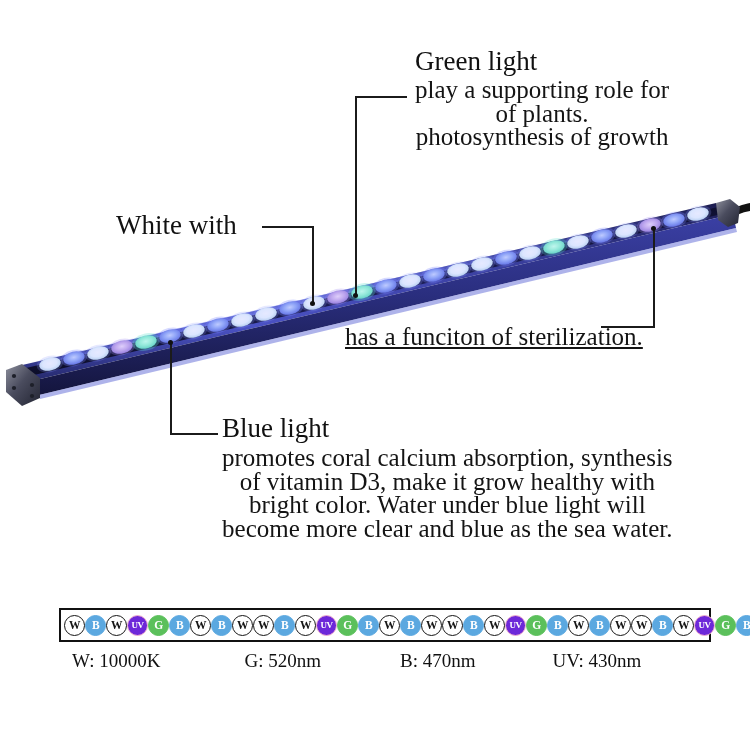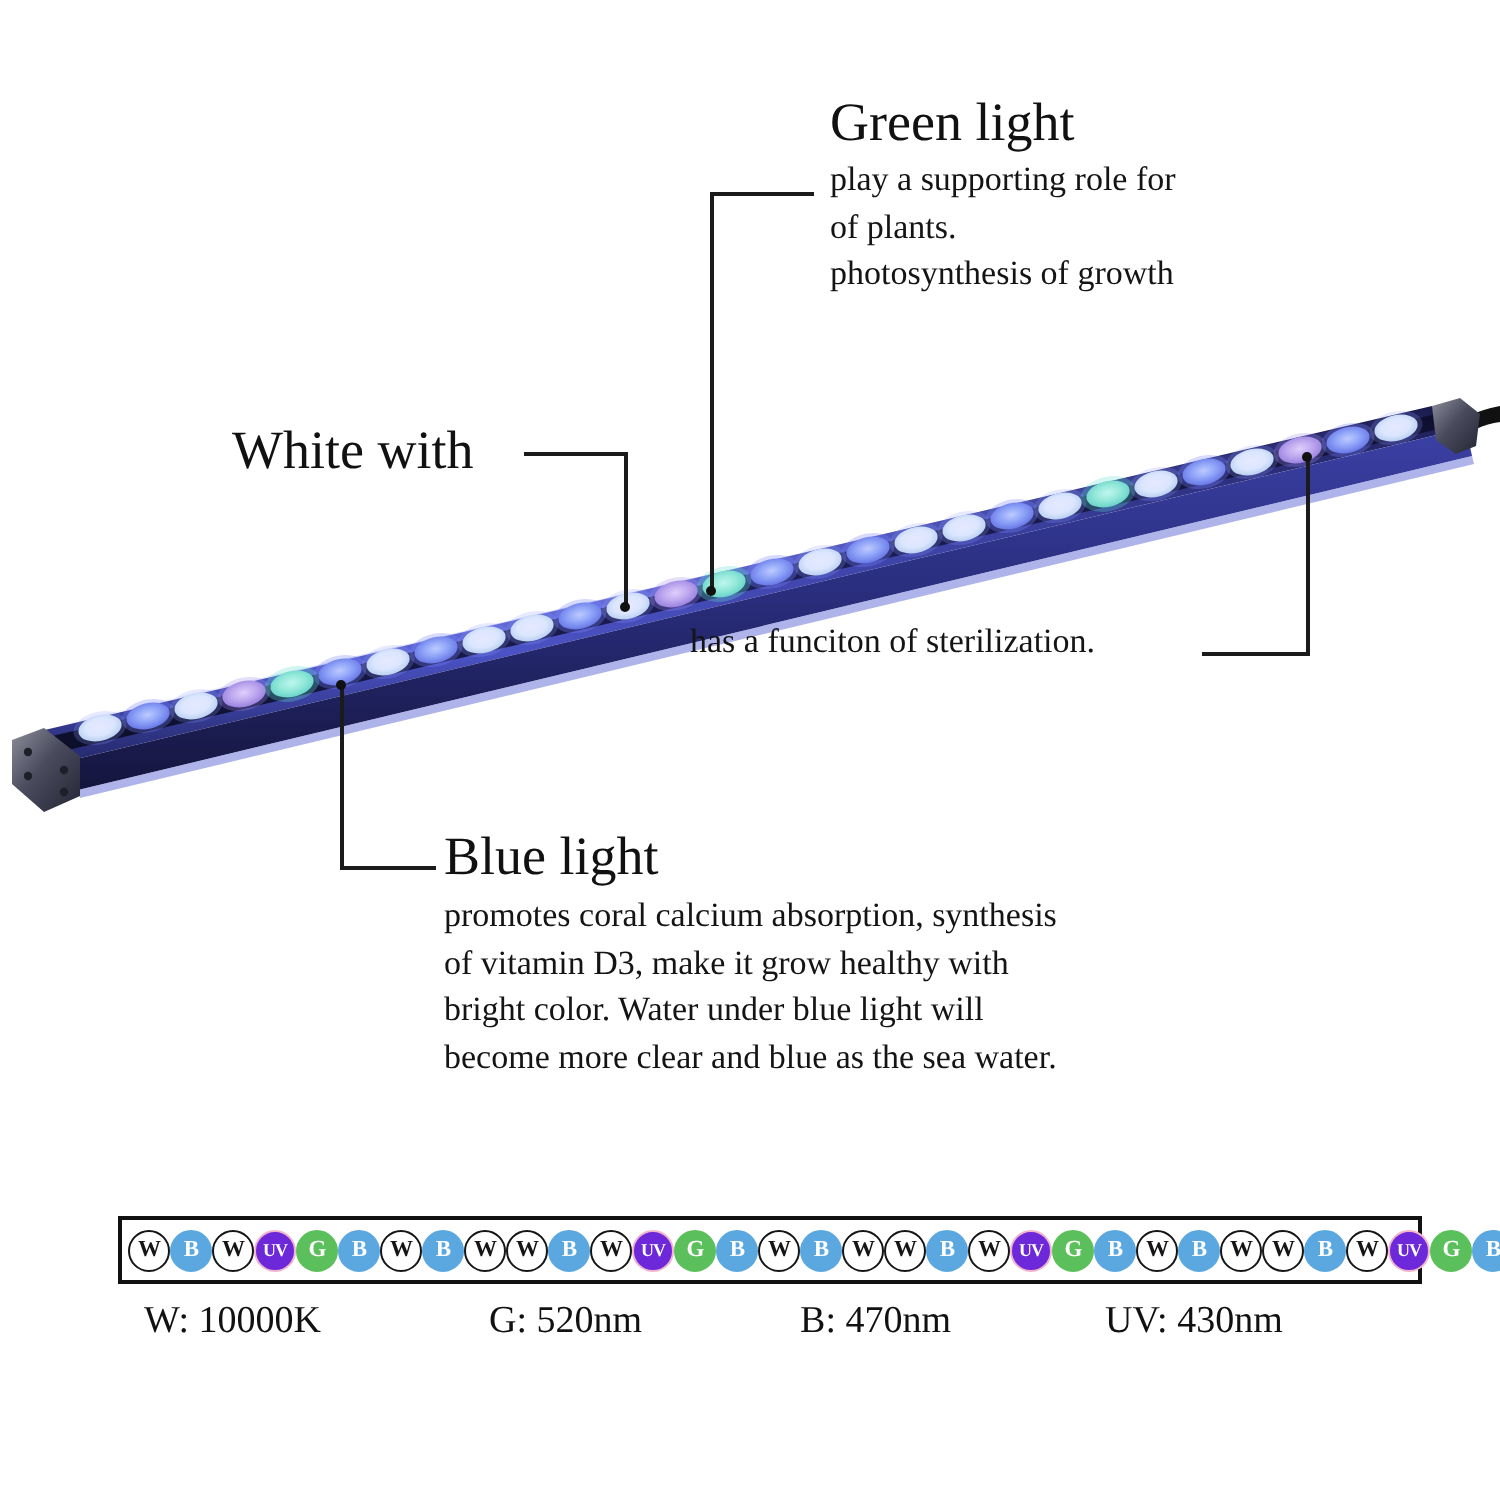--- a/index.html
+++ b/index.html
@@ -17,32 +17,33 @@
 
   
   .callout{position:absolute;}
   .callout .hd{
     font-size:27px;
     line-height:30px;
     color:#111;
     white-space:nowrap;
   }
   .callout .bd{
-    font-size:17px;
+    font-size:25px;
     line-height:23.5px;
     color:#141414;
+    text-align:center;
   }
   .callout .bd div{white-space:nowrap;}
 
   #co-green{left:415px;top:46px;}
   #co-green .bd{margin-top:2px;}
   #co-white{left:116px;top:210px;}
   #co-uv{left:345px;top:308px;}
   #co-uv .hd{margin-left:142px;}
-  #co-uv .bd{margin-top:1px;}
+  #co-uv .bd{margin-top:17px;text-decoration:underline;}
   #co-blue{left:222px;top:413px;}
   #co-blue .bd{margin-top:3px;}
 
   
   .lead{position:absolute;background:#1b1b1b;}
   .lead.h{height:1.6px;}
   .lead.v{width:1.6px;}
   .dot{position:absolute;width:5px;height:5px;border-radius:50%;background:#111;}
 
   

